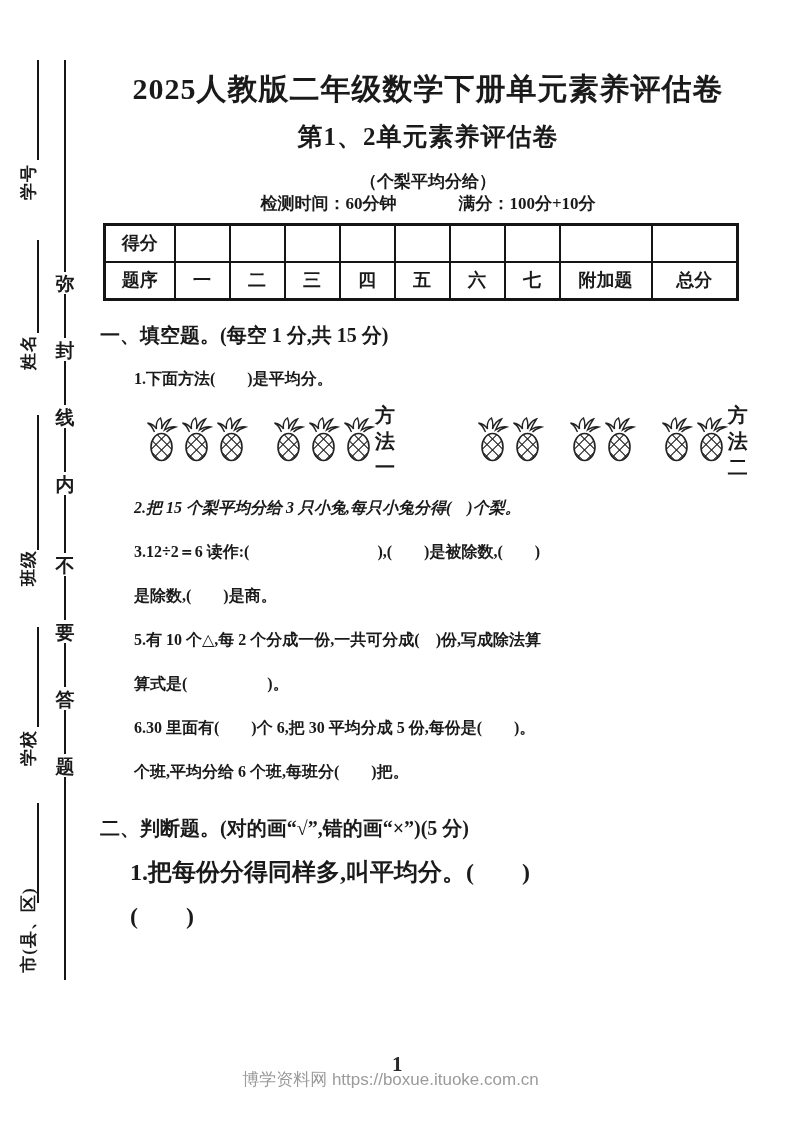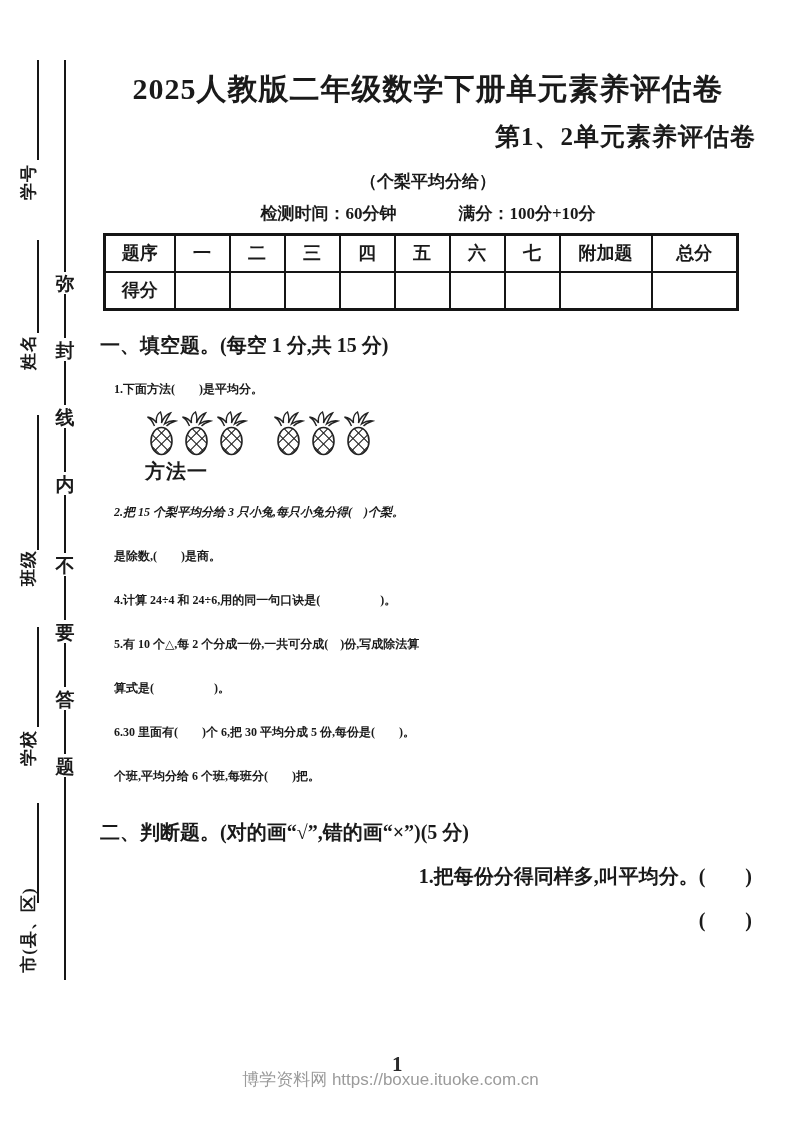--- a/index.html
+++ b/index.html
@@ -34,38 +34,38 @@
   .s-seg.s6{top:576px;height:44px}
   .s-seg.s7{top:643px;height:44px}
   .s-seg.s8{top:710px;height:44px}
   .s-seg.s9{top:777px;height:203px}
   .s-char{position:absolute;left:54px;width:22px;text-align:center;font-size:19px;}
   .s-char.c0{top:271px}.s-char.c1{top:338px}.s-char.c2{top:405px}.s-char.c3{top:472px}
   .s-char.c4{top:553px}.s-char.c5{top:620px}.s-char.c6{top:687px}.s-char.c7{top:754px}
   
   .content{position:absolute;left:100px;top:60px;width:656px;}
   .title{font-size:30px;text-align:center;margin:12px 0 0;letter-spacing:1px;line-height:34px;}
-  .subtitle{font-size:25px;text-align:right;margin-top:17px;line-height:28px;letter-spacing:1px;}
+  .subtitle{font-size:25px;text-align:center;margin-top:17px;line-height:28px;letter-spacing:1px;}
   .subtitle2{font-size:17px;text-align:center;margin-top:15px;line-height:20px;}
-  .meta{display:flex;justify-content:center;gap:62px;font-size:17px;margin-top:12px;line-height:20px;}
+  .meta{display:flex;justify-content:center;gap:62px;font-size:17px;margin-top:2px;line-height:20px;}
   table.score{border-collapse:collapse;margin:9px 0 0 3px;border:3px solid #151515;}
   table.score td{border:2px solid #151515;height:35px;text-align:center;font-size:18px;padding:0;}
   .section-heading{font-size:20px;line-height:44px;margin-top:12px;white-space:nowrap;}
-  .question{margin-left:14px;font-size:12px;}
+  .question{margin-left:34px;font-size:16px;}
   .question .q-line{line-height:44px;white-space:nowrap;}
   .question.gap-top{margin-top:6px;font-style:italic;}
   
   .figure{display:flex;gap:70px;margin-left:45px;}
-  .method{display:flex;flex-direction:column;align-items:flex-start;}
+  .method{display:flex;align-items:center;}
   .pine-row{display:flex;gap:24px;align-items:flex-end;}
   .pine-group{display:flex;gap:2px;}
   .pine{width:33px;height:46px;}
   .method-label{font-size:20px;line-height:26px;margin-top:1px;letter-spacing:1px;}
   
-  .tf-row{display:flex;justify-content:flex-end;margin-left:30px;font-size:20px;line-height:44px;}
+  .tf-row{display:flex;justify-content:flex-start;margin-left:30px;font-size:24px;line-height:44px;}
   .tf-blank{padding-right:4px;}
   
   .footer{position:absolute;left:0;right:12px;top:1068px;text-align:center;color:#9b9b9b;
           font-size:17px;font-weight:400;font-family:"Liberation Sans","DejaVu Sans",sans-serif;}
   .page-num{position:absolute;left:392px;top:1052px;font-size:21px;color:#2a2a2a;}
 </style>
 </head>
 <body>
 
 <svg width="0" height="0" style="position:absolute" aria-hidden="true">
@@ -132,43 +132,43 @@
           <col style="width:55px">
         <col style="width:55px">
           <col style="width:55px">
           <col style="width:55px">
           <col style="width:55px">
         <col style="width:92px">
           <col style="width:86px">
       </colgroup>
       <tbody>
           <tr>
+        <td>得分</td>
+        <td></td>
+        <td></td>
+        <td></td>
+        <td></td>
+        <td></td>
+        <td></td>
+        <td></td>
+        <td></td>
+        <td></td>
+      </tr>
+      <tr>
         <td>题序</td>
         <td>一</td>
         <td>二</td>
         <td>三</td>
         <td>四</td>
         <td>五</td>
         <td>六</td>
         <td>七</td>
         <td>附加题</td>
         <td>总分</td>
       </tr>
-      <tr>
-        <td>得分</td>
-        <td></td>
-        <td></td>
-        <td></td>
-        <td></td>
-        <td></td>
-        <td></td>
-        <td></td>
-        <td></td>
-        <td></td>
-      </tr>
     </tbody>
       </table>
 
     <div class="section-heading">一、填空题。(每空 1 分,共 15 分)</div>
 
     <div class="question">
       <div class="q-line">1.下面方法(　　)是平均分。</div>
     </div>
 
     <div class="figure">
@@ -192,30 +192,57 @@
               <svg class="pine" viewBox="0 0 30 46">
                 <use href="#pineapple"></use>
               </svg>
               <svg class="pine" viewBox="0 0 30 46">
                 <use href="#pineapple"></use>
               </svg>
             </span>
           </div>
         <div class="method-label">方法一</div>
       </div>
+      <div class="method" id="method-1">
+        <div class="pine-row">
+            <span class="pine-group">
+              <svg class="pine" viewBox="0 0 30 46">
+                <use href="#pineapple"></use>
+              </svg>
+              <svg class="pine" viewBox="0 0 30 46">
+                <use href="#pineapple"></use>
+              </svg>
+            </span>
+            <span class="pine-group">
+              <svg class="pine" viewBox="0 0 30 46">
+                <use href="#pineapple"></use>
+              </svg>
+              <svg class="pine" viewBox="0 0 30 46">
+                <use href="#pineapple"></use>
+              </svg>
+            </span>
+            <span class="pine-group">
+              <svg class="pine" viewBox="0 0 30 46">
+                <use href="#pineapple"></use>
+              </svg>
+              <svg class="pine" viewBox="0 0 30 46">
+                <use href="#pineapple"></use>
+              </svg>
+            </span>
+          </div>
+        <div class="method-label">方法二</div>
+      </div>
     </div>
 
     <div class="question gap-top">
       <div class="q-line">2.把 15 个梨平均分给 3 只小兔,每只小兔分得(　)个梨。</div>
     </div>
     <div class="question">
+      <div class="q-line">3.12÷2＝6 读作:(　　　　　　　　),(　　)是被除数,(　　)</div>
       <div class="q-line">是除数,(　　)是商。</div>
-    </div>
-    <div class="question">
-      <div class="q-line">4.计算 24÷4 和 24÷6,用的同一句口诀是(　　　　　)。</div>
     </div>
     <div class="question">
       <div class="q-line">5.有 10 个△,每 2 个分成一份,一共可分成(　)份,写成除法算</div>
       <div class="q-line">算式是(　　　　　)。</div>
     </div>
     <div class="question">
       <div class="q-line">6.30 里面有(　　)个 6,把 30 平均分成 5 份,每份是(　　)。</div>
     </div>
     <div class="question">
       <div class="q-line">个班,平均分给 6 个班,每班分(　　)把。</div>

